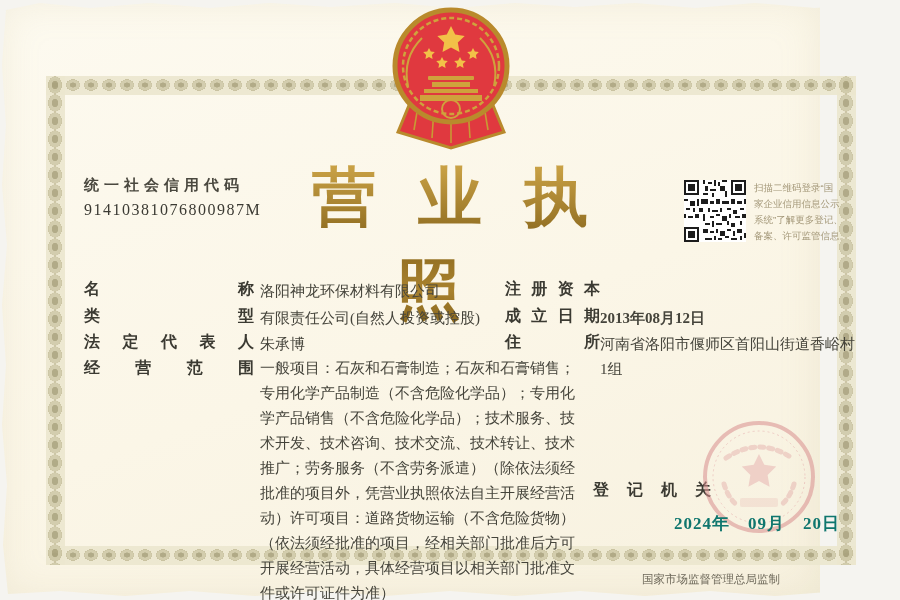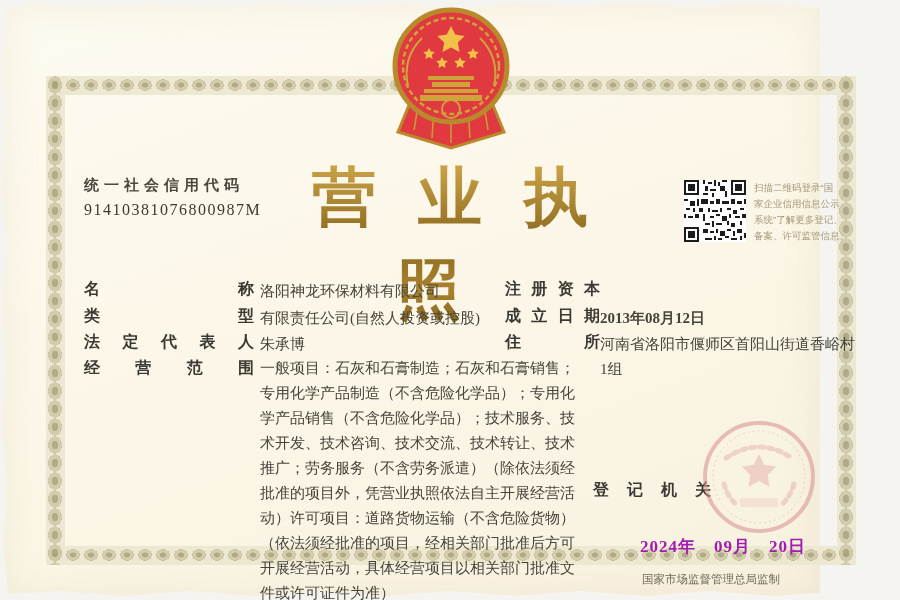--- a/index.html
+++ b/index.html
@@ -69,22 +69,22 @@
 
   
   .l-label { left:84px;  width:170px; }
   .l-value { left:260px; width:326px; }
   
   .r-label { left:505px; width:95px; }
   .r-value { left:600px; width:256px; }
 
   
   #reg-label { left:593px; top:480px; width:118px; }
-  #issue-date { position:absolute; left:640px; top:535px; width:200px; 
-                font-size:17px; color:#a21caf; font-weight:bold; letter-spacing:1px; }
+  #issue-date { position:absolute; left:640px; top:512px; width:200px; text-align:right;
+                font-size:17px; color:#0f766e; font-weight:bold; letter-spacing:1px; }
 
   
   #seal { position:absolute; left:700px; top:418px; width:118px; height:118px; opacity:.55; }
 
   
   .footer { position:absolute; top:572px; font-size:11.5px; color:#6e695a; }
   #footer-left { left:28px; }
   #footer-left .url { font-family:"Liberation Mono","DejaVu Sans Mono",monospace;
                       letter-spacing:2px; color:#55524a; font-size:11px; }
   #footer-right { right:40px; }

